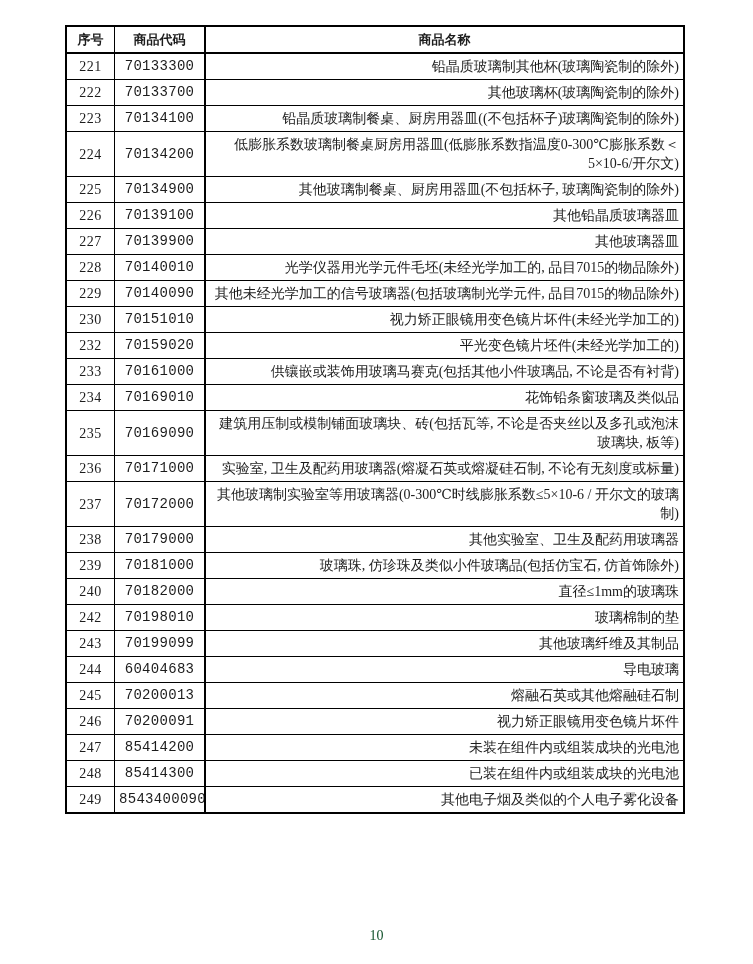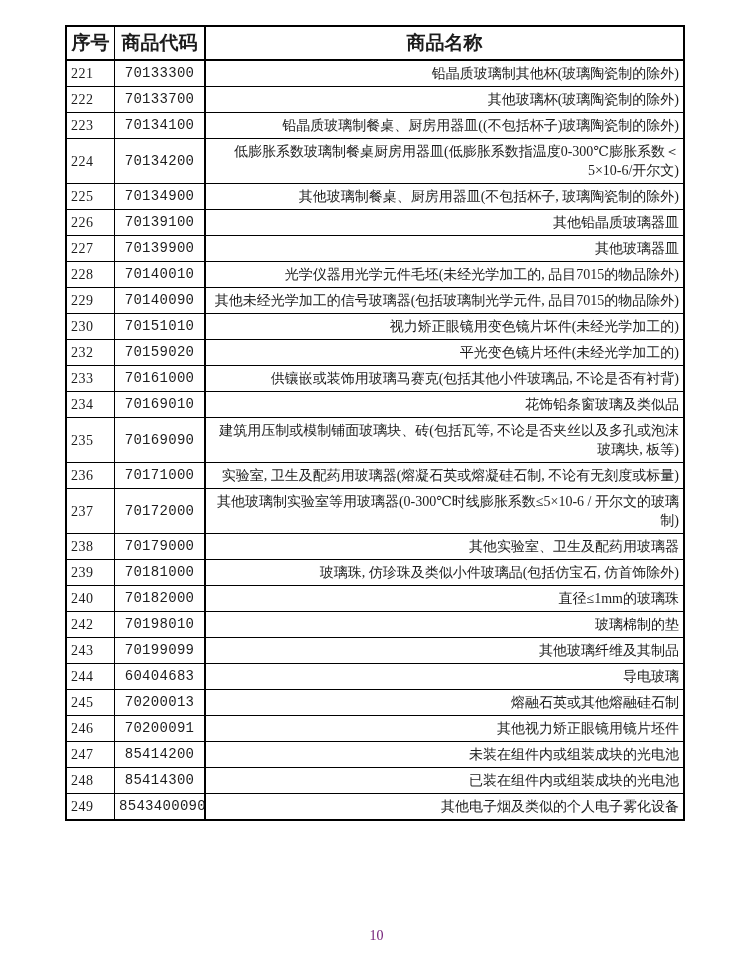--- a/index.html
+++ b/index.html
@@ -25,38 +25,38 @@
     table-layout: fixed;
     border: 2px solid #000;
   }
   table.commodity th,
   table.commodity td {
     border: 1px solid #000;
     vertical-align: middle;
     overflow: hidden;
   }
   table.commodity th {
-    font-size: 19px;
+    font-size: 13px;
     font-weight: bold;
     text-align: center;
     padding: 3px 2px;
     height: 19px;
     border-bottom: 2px solid #000;
   }
   .col-no   { width: 43px; }
   .col-code { width: 85px; }
   .col-code, td.code { border-right-width: 2px !important; font-family: Liberation Mono, monospace; }
   table.commodity td {
     font-size: 14px;
     line-height: 19px;
     padding: 3px 4px;
     height: 19px;
   }
   td.no {
-    text-align: left;
+    text-align: center;
     font-size: 13.5px;
     letter-spacing: 0.5px;
   }
   td.code {
     text-align: center;
     padding-left: 5px;
     font-size: 13.5px;
     letter-spacing: 0.3px;
   }
   td.name {
@@ -64,21 +64,21 @@
     padding-left: 6px;
     padding-right: 6px;
   }
   .pageno {
     position: absolute;
     left: 0;
     right: 0;
     top: 928px;
     text-align: center;
     font-size: 14px;
-    color: #701a75;
+    color: #14532d;
   }
 </style>
 </head>
 <body>
 
 <div class="page">
   <table class="commodity">
     <thead>
       <tr>
         <th class="col-no">序号</th>
@@ -198,21 +198,21 @@
           <td class="name">导电玻璃</td>
         </tr>
         <tr>
           <td class="no">245</td>
           <td class="code">70200013</td>
           <td class="name">熔融石英或其他熔融硅石制</td>
         </tr>
         <tr>
           <td class="no">246</td>
           <td class="code">70200091</td>
-          <td class="name">其他视力矫正眼镜用镜片坯件</td>
+          <td class="name">视力矫正眼镜用变色镜片坏件</td>
         </tr>
         <tr>
           <td class="no">247</td>
           <td class="code">85414200</td>
           <td class="name">未装在组件内或组装成块的光电池</td>
         </tr>
         <tr>
           <td class="no">248</td>
           <td class="code">85414300</td>
           <td class="name">已装在组件内或组装成块的光电池</td>

